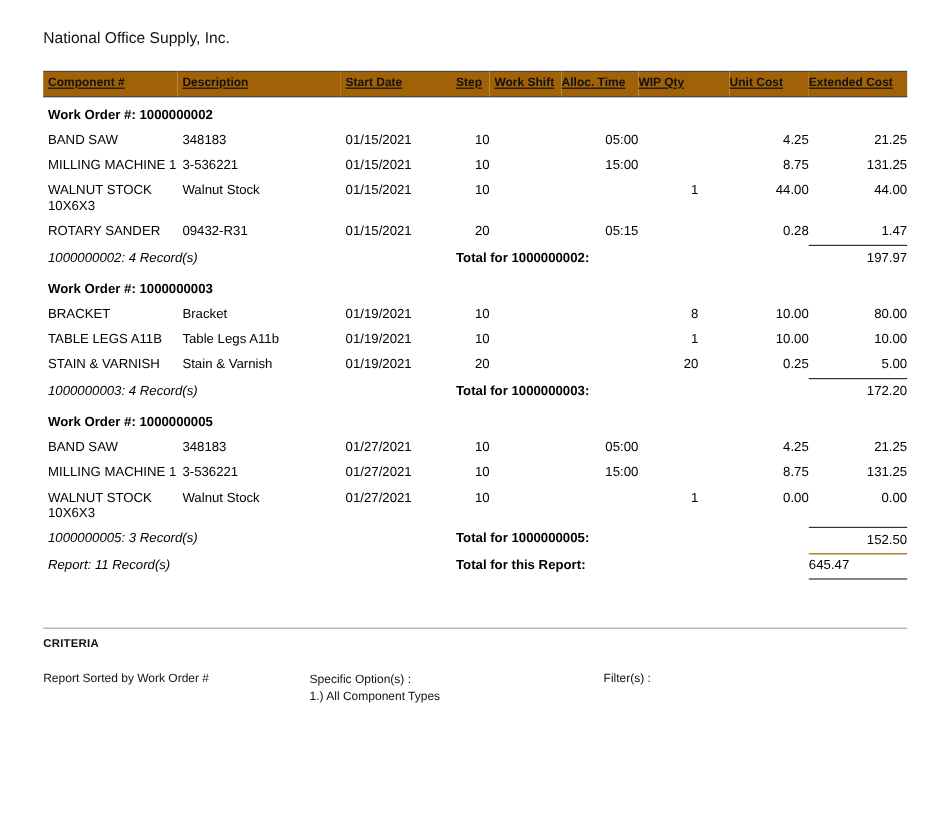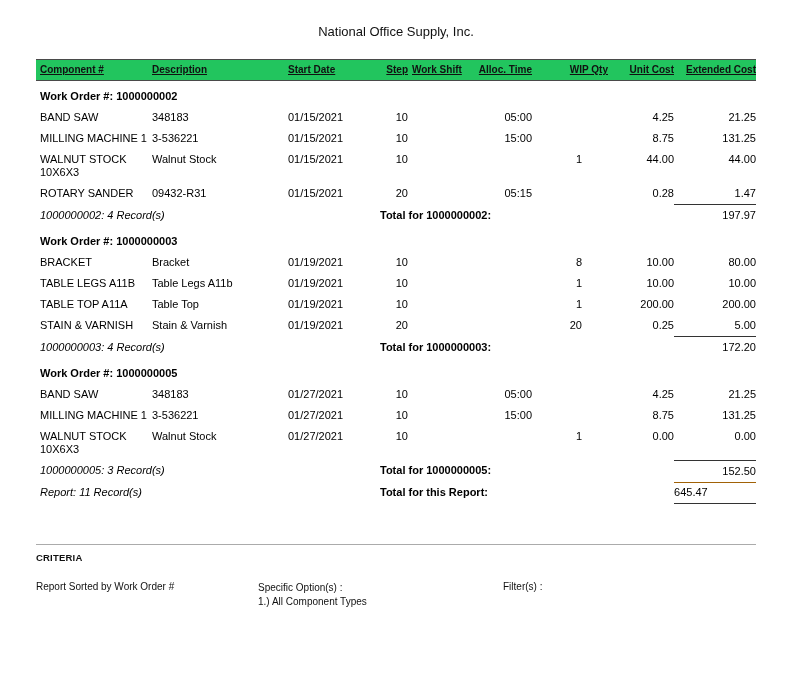--- a/index.html
+++ b/index.html
@@ -1,33 +1,33 @@
 <!DOCTYPE html>
 <html><head>
 <meta charset="utf-8">
 <style>
   html,body{margin:0;padding:0}
   body{
     width:792px;height:678px;overflow:hidden;background:#ffffff;color:#000;
     font-family:"Liberation Sans","DejaVu Sans",sans-serif;
   }
   .page{padding:24px 36px 0 36px}
-  .company{text-align:center;font-size:13px;color:#111}
+  .company{font-size:13px;color:#111}
   .title{text-align:center;font-size:26px;margin-top:5px;color:#000;letter-spacing:.2px}
 
   table.report-table{width:720px;border-collapse:collapse;table-layout:fixed;font-size:11px}
   table.main-table{margin-top:20px}
   col.c1{width:112px}col.c2{width:136px}col.c3{width:96px}col.c4{width:28px}
   col.c5{width:60px}col.c6{width:64px}col.c7{width:76px}col.c8{width:66px}col.c9{width:82px}
 
-  thead tr{background:#22c55e;border-top:1px solid #4a4a4a;border-bottom:1px solid #4a4a4a}
+  thead tr{background:#a16207;border-top:1px solid #4a4a4a;border-bottom:1px solid #4a4a4a}
   th{font-size:10px;font-weight:bold;text-decoration:underline;padding:4px 0;line-height:12px;
      white-space:nowrap;text-align:left;color:#111}
   th.al-left{padding-left:4px}
-  th.al-right{text-align:right}
+  th.al-right{}
 
   td{padding:4px 0;line-height:13px;vertical-align:top;overflow:hidden}
   td.al-left{padding-left:4px;text-align:left}
   td.al-right{text-align:right}
   td.wip-pad{padding-right:26px}
 
   tr.group-header td{font-weight:bold;padding:9px 0 4px 4px}
   td.records{font-style:italic;padding-left:4px}
   td.total-label{font-weight:bold;padding-right:2px}
   td.total-value{text-align:right;border-top:1px solid #333}
@@ -147,31 +147,20 @@
           <td class="al-left">Table Legs A11b</td>
           <td class="al-left">01/19/2021</td>
           <td class="al-right">10</td>
           <td class="al-left"></td>
           <td class="al-right"></td>
           <td class="al-right wip-pad">1</td>
           <td class="al-right">10.00</td>
           <td class="al-right">10.00</td>
         </tr>
         <tr>
-          <td class="al-left">TABLE TOP A11A</td>
-          <td class="al-left">Table Top</td>
-          <td class="al-left">01/19/2021</td>
-          <td class="al-right">10</td>
-          <td class="al-left"></td>
-          <td class="al-right"></td>
-          <td class="al-right wip-pad">1</td>
-          <td class="al-right">200.00</td>
-          <td class="al-right">200.00</td>
-        </tr>
-        <tr>
           <td class="al-left">STAIN &amp; VARNISH</td>
           <td class="al-left">Stain &amp; Varnish</td>
           <td class="al-left">01/19/2021</td>
           <td class="al-right">20</td>
           <td class="al-left"></td>
           <td class="al-right"></td>
           <td class="al-right wip-pad">20</td>
           <td class="al-right">0.25</td>
           <td class="al-right">5.00</td>
         </tr>

